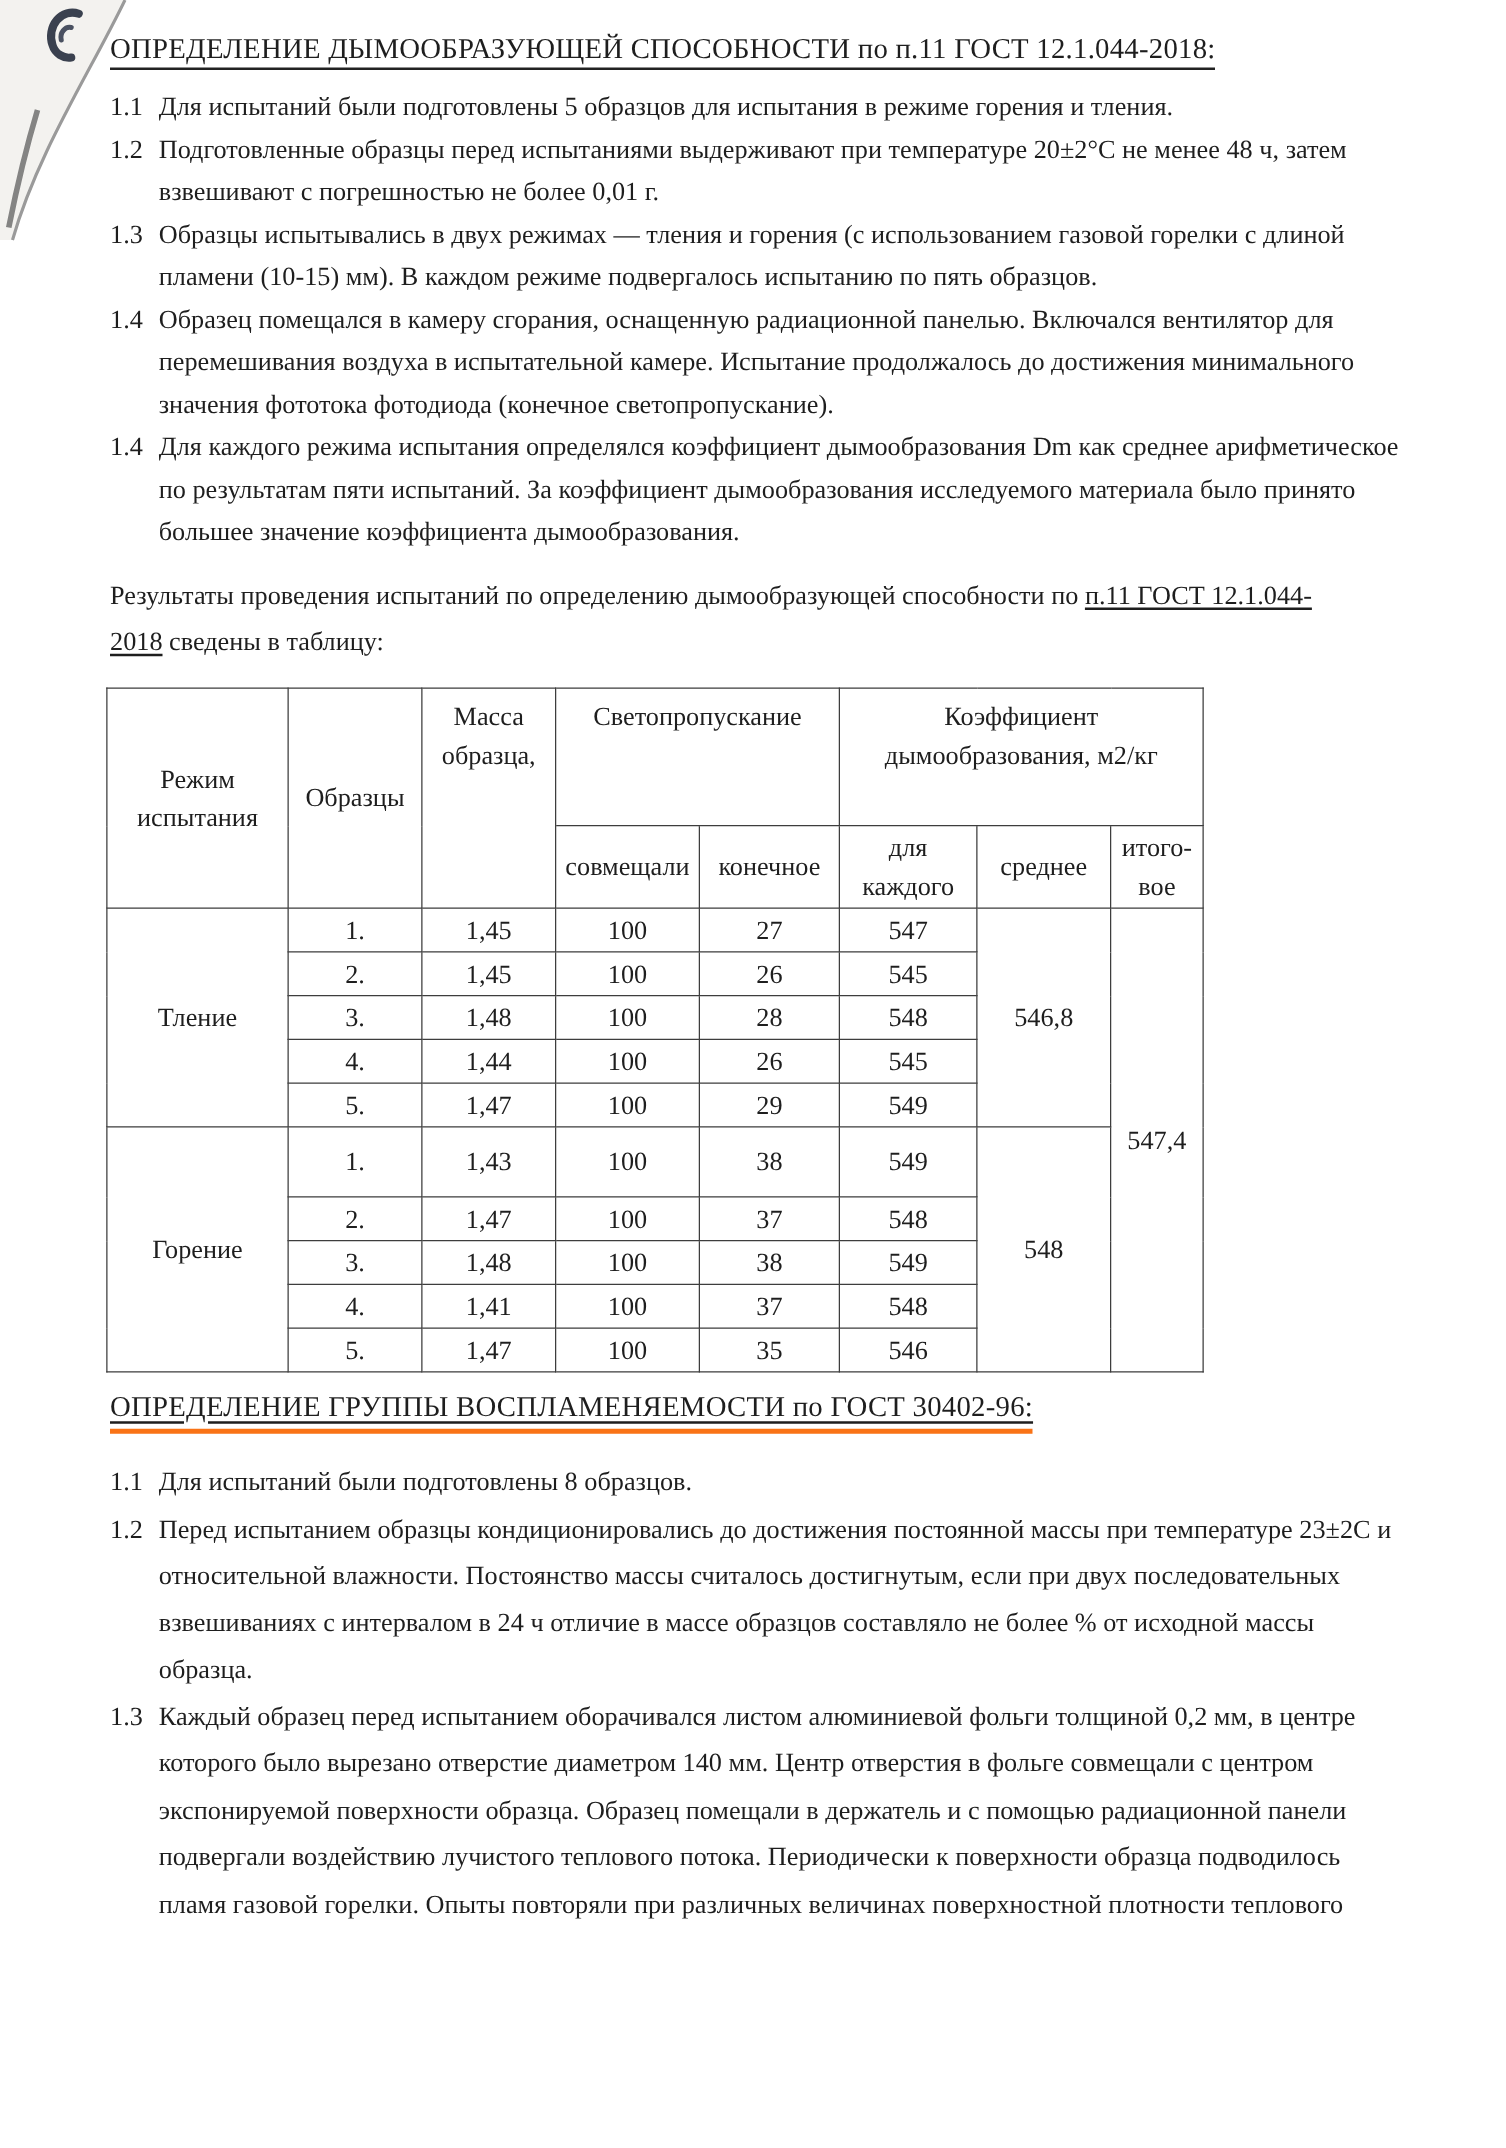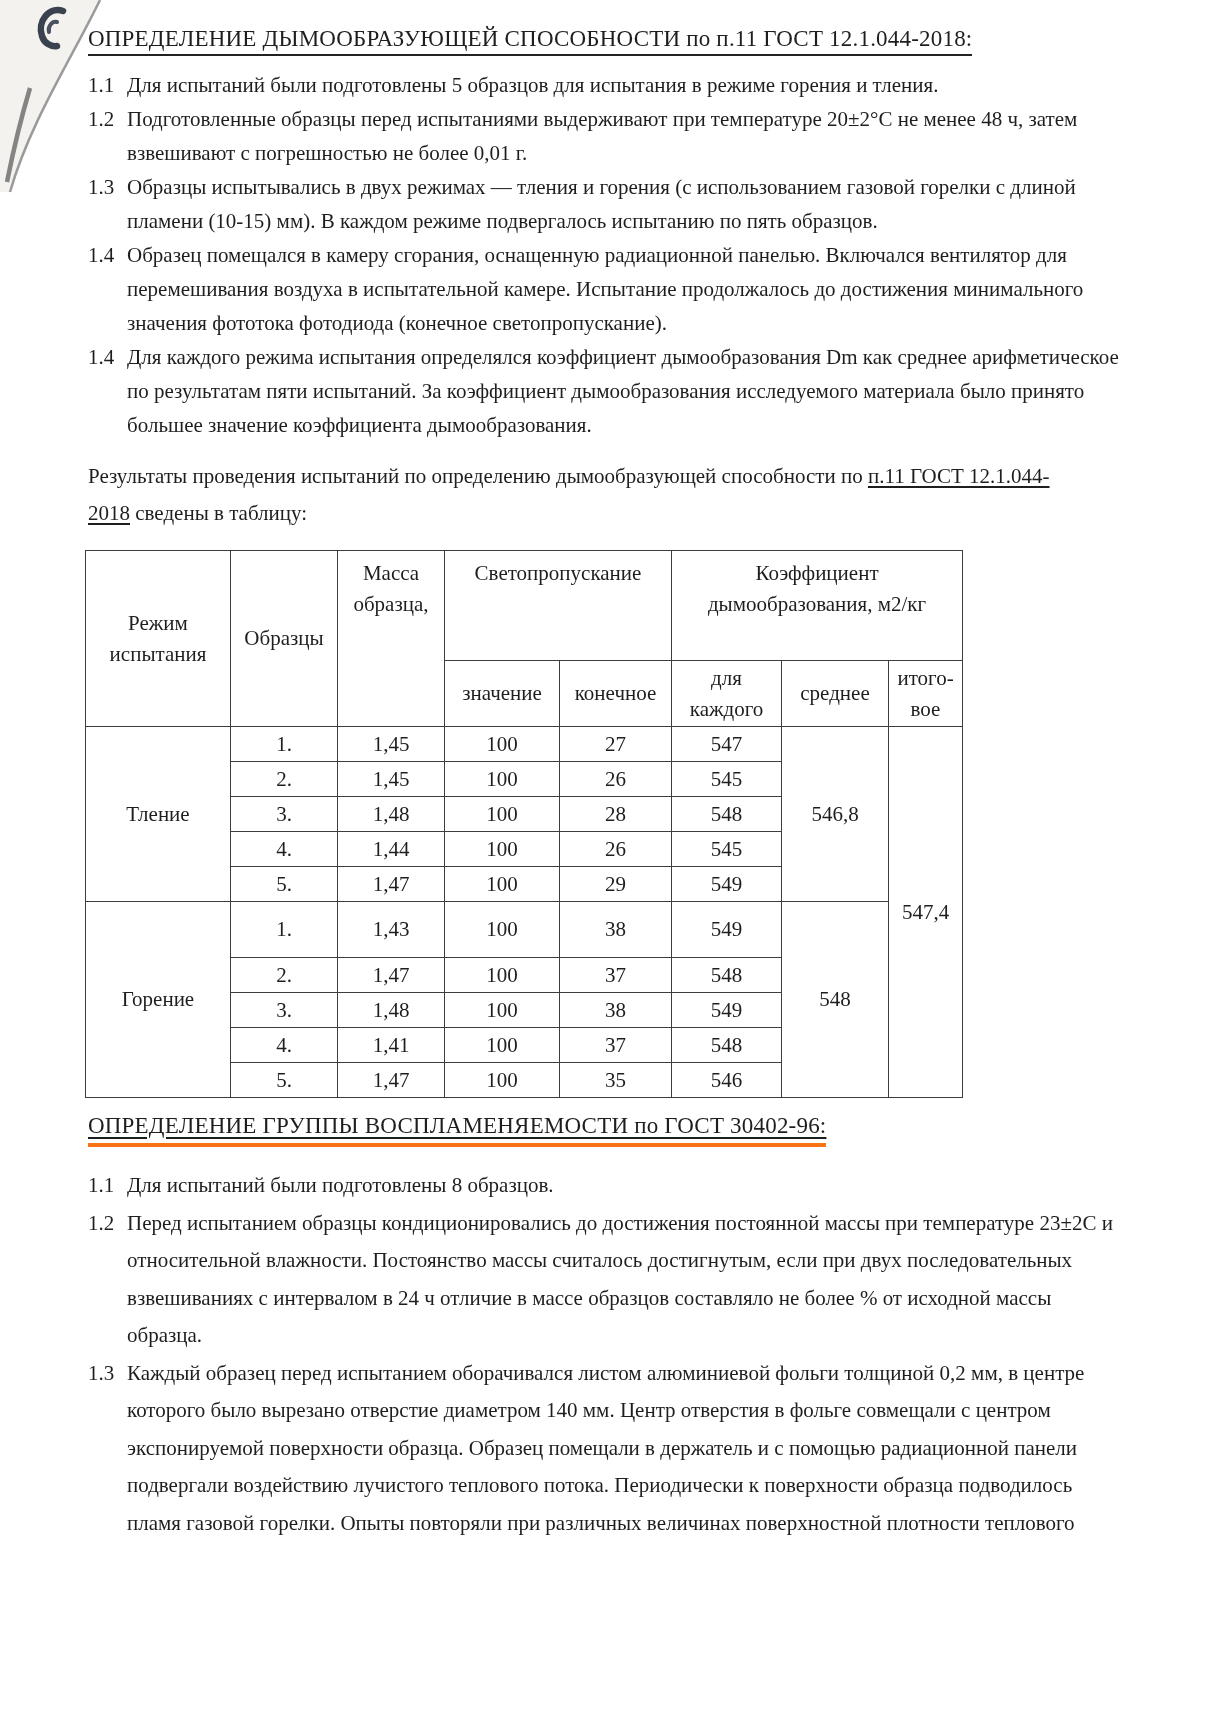--- a/index.html
+++ b/index.html
@@ -124,21 +124,21 @@
       </colgroup>
       <thead>
         <tr class="hr1">
           <th rowspan="2">Режим испытания</th>
           <th rowspan="2">Образцы</th>
           <th rowspan="2" class="vtop">Масса образца,</th>
           <th colspan="2" class="vtop">Светопропускание</th>
           <th colspan="3" class="vtop">Коэффициент дымообразования, м2/кг</th>
         </tr>
         <tr class="hr2">
-          <th>значение</th>
+          <th>совмещали</th>
           <th>конечное</th>
           <th>для каждого</th>
           <th>среднее</th>
           <th>итого-вое</th>
         </tr>
       </thead>
       <tbody>
         <tr>
           <td rowspan="5">Тление</td>
           <td>1.</td>

